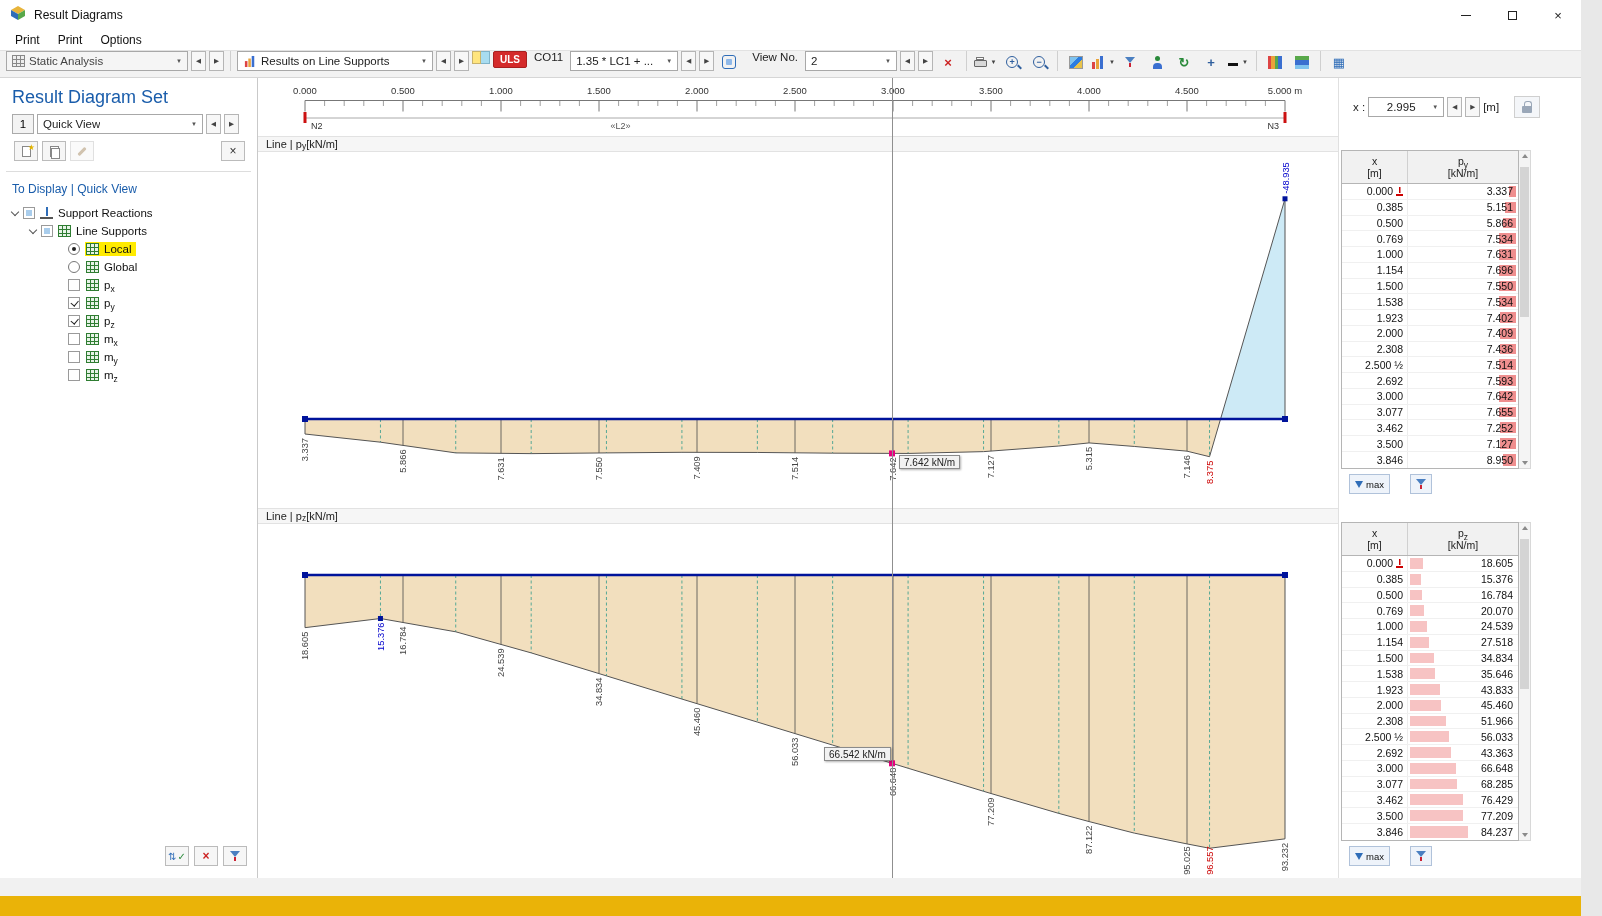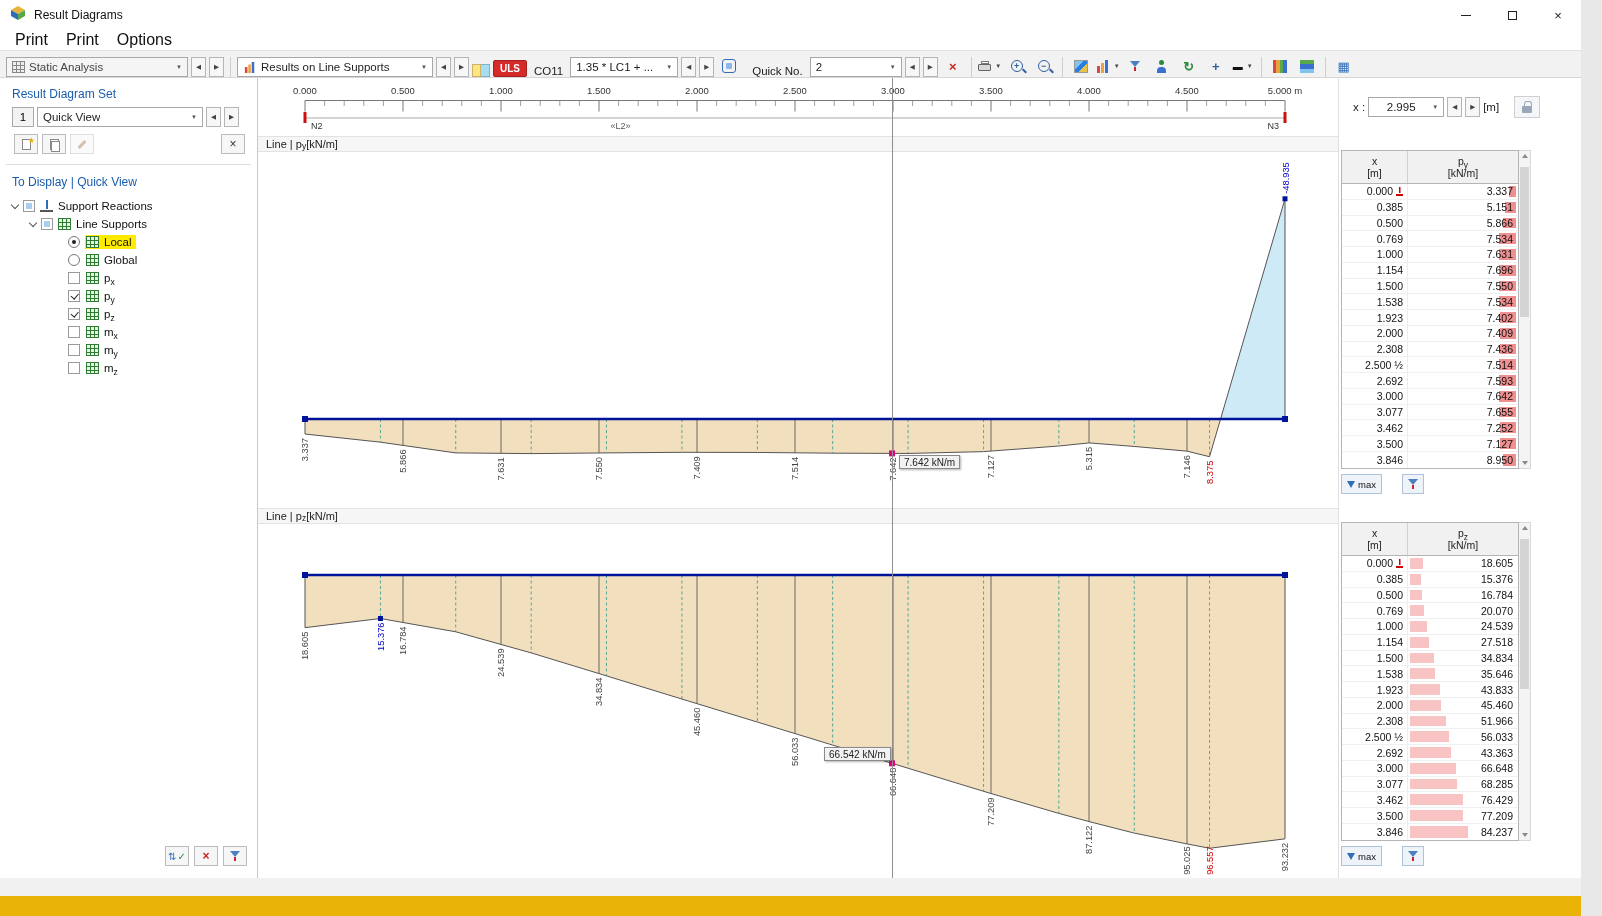--- a/index.html
+++ b/index.html
@@ -10,22 +10,22 @@
   
   .titlebar{height:30px;display:flex;align-items:center;padding-left:10px;background:#fff}
   .title{font-size:12px;color:#111;margin-left:8px}
   .wbtns{margin-left:auto;display:flex;height:100%}
   .wbtn{width:46px;display:flex;align-items:center;justify-content:center;font-size:13px;color:#222;cursor:default}
   .minbar{width:10px;height:1px;background:#222;display:inline-block}
   .maxbox{width:9px;height:9px;border:1px solid #222;display:inline-block}
 
   
   .menubar{height:20px;display:flex;align-items:center;padding-left:6px;background:#fff}
-  .menu-item{font-size:16px;padding:1px 9px;color:#111}
-  .toolbar{height:28px;background:#f2f2f2;border-top:1px solid #e2e2e2;border-bottom:1px solid #d6d6d6;display:flex;align-items:flex-end;padding:0 6px;gap:3px;white-space:nowrap}
+  .menu-item{font-size:12px;padding:1px 9px;color:#111}
+  .toolbar{height:28px;background:#f2f2f2;border-top:1px solid #e2e2e2;border-bottom:1px solid #d6d6d6;display:flex;align-items:flex-start;padding:0 6px;gap:3px;white-space:nowrap}
   .combo{height:20px;background:#fff;border:1px solid #a8a8a8;display:inline-flex;align-items:center;font-size:11.5px;padding:0 5px;gap:4px;color:#222;flex:none}
   .combo .dd{margin-left:auto;font-size:6px;color:#555}
   .ctext{overflow:hidden;text-overflow:ellipsis}
   .an{width:182px;background:#f5f5f5;color:#444}
   .rs{width:196px}
   .lc{width:108px}
   .ln{width:92px}
   .qv{width:166px}
   .xc{width:76px}
   .xc .ctext{margin-left:auto}
@@ -68,21 +68,21 @@
   .fun-s{width:2px;height:4px;background:#c23}
 
   
   .content{display:flex;height:800px}
   .sidebar{width:258px;border-right:1px solid #c9c9c9;position:relative;background:#fff;flex:none;font-size:11.5px}
   .main{width:1080px;position:relative;background:#fff;flex:none}
   .main svg{display:block}
   .tables{flex:1;position:relative;background:#fff;border-left:1px solid #e0e0e0}
 
   
-  .sb-header{color:#1a5dab;font-size:12px;padding:9px 0 6px 12px}
+  .sb-header{color:#1a5dab;font-size:18px;padding:9px 0 6px 12px}
   .sb-row1{display:flex;align-items:center;gap:3px;padding-left:12px}
   .numbox{width:22px;height:20px;border:1px solid #aaa;background:#f3f3f3;display:flex;align-items:center;justify-content:center;font-size:11.5px}
   .sb-row2{display:flex;gap:4px;padding:7px 12px 6px 14px;align-items:center;width:100%}
   .sbtn{width:24px;height:20px;border:1px solid #bbb;background:#f6f6f6;display:inline-flex;align-items:center;justify-content:center;position:relative;gap:1px}
   .sbtn.disabled{opacity:.45}
   .pg{width:9px;height:11px;background:#fff;border:1px solid #888;display:inline-block}
   .pg2{position:absolute;left:8px;top:6px}
   .star{position:absolute;right:2px;top:1px;color:#e2b400;font-size:8px}
   .pencil{width:10px;height:3px;background:#9a7b4f;transform:rotate(-45deg);display:inline-block;border-radius:1px}
   .xdel{margin-left:auto;font-size:12px;color:#333;width:24px;height:20px;border:1px solid #bbb;background:#f6f6f6;display:inline-flex;align-items:center;justify-content:center}
@@ -137,21 +137,21 @@
   .tcv{flex:1;position:relative;height:100%;display:flex;align-items:center}
   .vbar{position:absolute;top:2px;bottom:2px}
   .a-right .vbar{right:2px;background:#ef8f8f}
   .a-left .vbar{left:2px;background:#f7c3c3}
   .vv{position:relative;flex:1;text-align:right;padding-right:5px;z-index:1}
   .supflag{width:7px;height:9px;border-bottom:2px solid #c00;background:linear-gradient(#c00,#c00) center/1.5px 6px no-repeat;margin-left:3px;display:inline-block}
   .vscroll{width:12px;border:1px solid #d8d8d8;border-left:none;background:#f4f4f4;position:relative}
   .vscroll::before{content:'';position:absolute;top:3px;left:2.5px;border-left:3px solid transparent;border-right:3px solid transparent;border-bottom:4px solid #8a8a8a}
   .vscroll::after{content:'';position:absolute;bottom:3px;left:2.5px;border-left:3px solid transparent;border-right:3px solid transparent;border-top:4px solid #8a8a8a}
   .vthumb{position:absolute;left:1px;right:1px;top:16px;height:150px;background:#d4d4d4}
-  .tbuttons{position:absolute;left:2px;display:flex;gap:20px}
+  .tbuttons{position:absolute;left:10px;display:flex;gap:20px}
   .tbtn{height:20px;border:1px solid #b0c2da;background:#eef3fa;display:inline-flex;align-items:center;gap:3px;padding:0 5px;font-size:9.5px;color:#111}
   .maxflag{width:0;height:0;border-left:4px solid transparent;border-right:4px solid transparent;border-top:7px solid #2f6db8;display:inline-block}
 
   
   .statusbar{height:20px;background:#f1f1f1;border-top:1px solid #d5d5d5;display:flex;align-items:center;font-size:11px;color:#222}
   .ssp{flex:1}
   .scell{width:252px;border-left:1px solid #cfcfcf;padding-left:8px;height:100%;display:flex;align-items:center;white-space:nowrap}
   .scap{width:56px;border-left:1px solid #cfcfcf;height:100%}
   .footer{height:18px;background:#f1f1f1}
 </style>
@@ -208,21 +208,21 @@
     <span class="colbl">CO11</span>
     <span class="combo lc">
       <span class="ctext">1.35 * LC1 + ...</span>
         <span class="dd">▼</span>
     </span>
     <span class="spin">◀</span>
     <span class="spin">▶</span>
     <span class="tbtn2">
         <span class="link-ic"></span>
       </span>
-    <span class="tlab">Quick No.</span>
+    <span class="tlab">View No.</span>
     <span class="combo ln">
       <span class="ctext">2</span>
         <span class="dd">▼</span>
     </span>
     <span class="spin">◀</span>
     <span class="spin">▶</span>
     <span class="tbtn2">
         <span class="redx">×</span>
       </span>
     <span class="tsep"></span>

